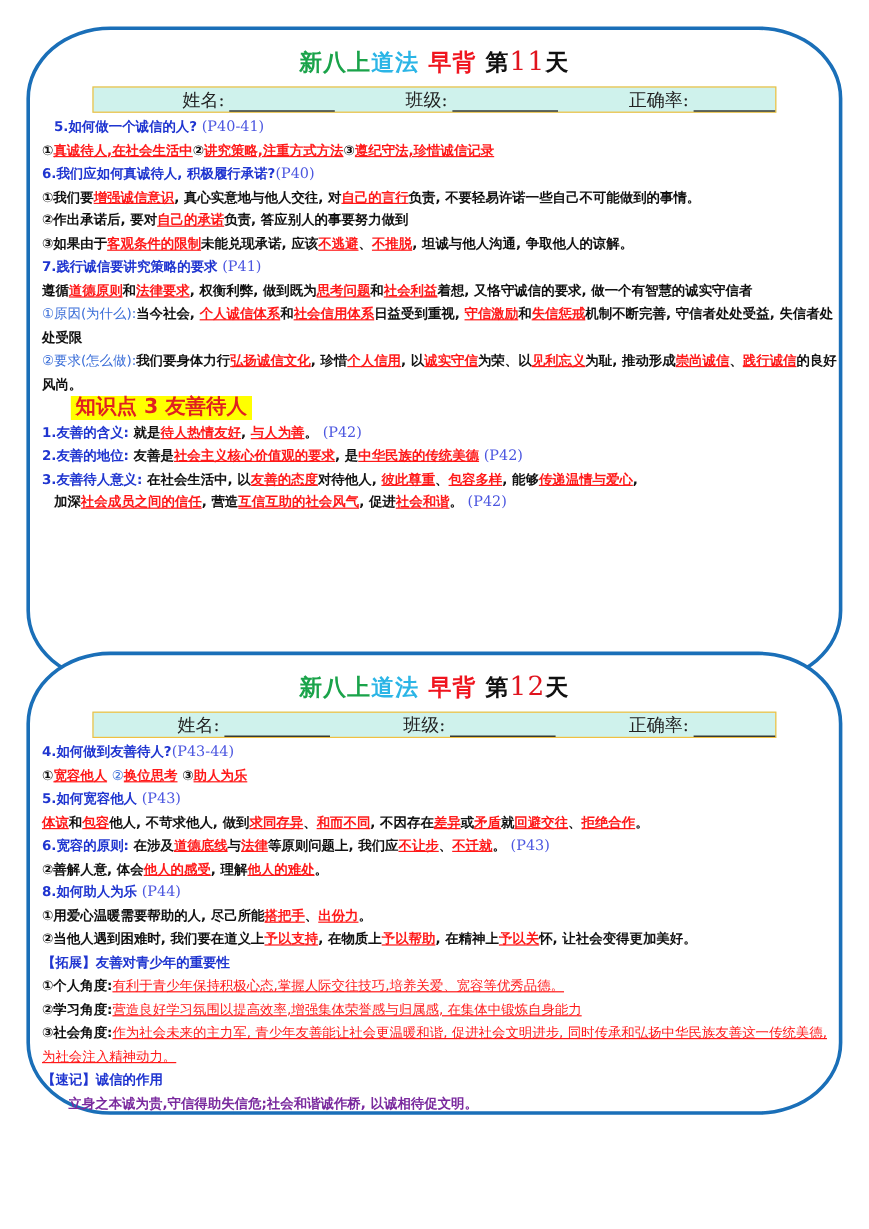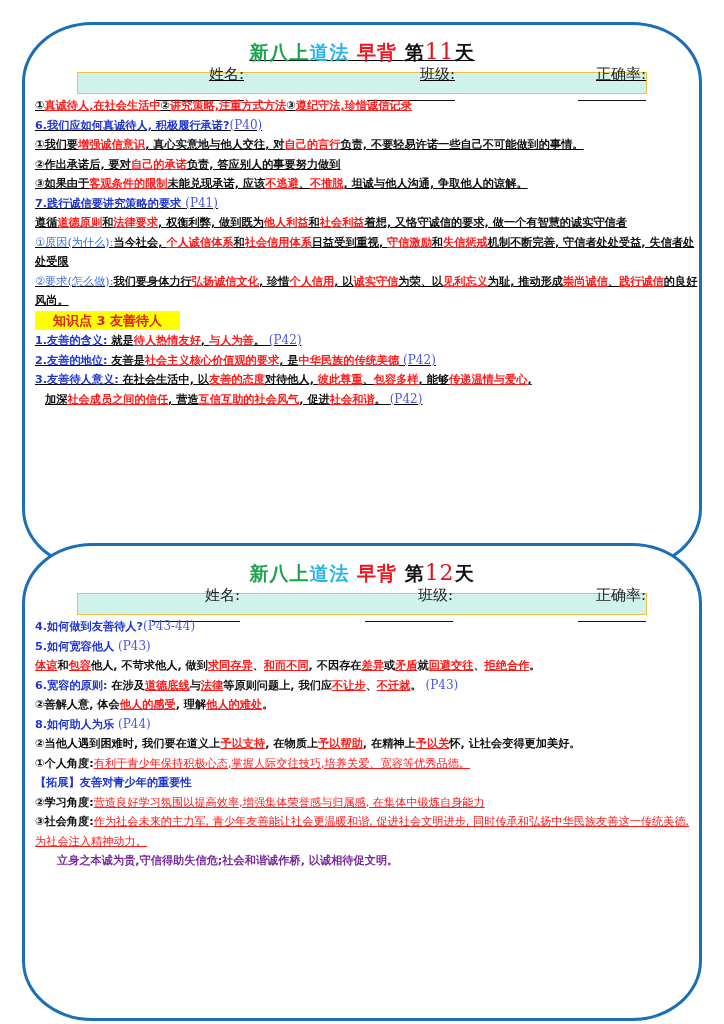--- a/index.html
+++ b/index.html
@@ -1,39 +1,39 @@
 <!DOCTYPE html>
 <html><head>
 <meta charset="utf-8">
 <style>
   html, body { margin: 0; padding: 0; background: #ffffff; }
   body { width: 724px; height: 1024px; position: relative; overflow: hidden;
          font-family: "DejaVu Sans", sans-serif; }
   .card { position: absolute; left: 22px; width: 680px; border: 3px solid #1a6fb8;
           border-radius: 70px / 60px; box-sizing: border-box; background: #fff; }
-  #card1 { top: 22px; height: 547px; text-decoration: underline; }
-  #card2 { top: 543px; height: 478px; }
+  #card1 { top: 22px; height: 547px; }
+  #card2 { top: 543px; height: 386px; }
   .title { text-align: center; font-size: 19px; font-weight: bold; margin-top: 14px; height: 26px;
            letter-spacing: 1px; }
   .t-green { color: #1aa34a; }
   .t-cyan { color: #2bb5e6; }
   .t-red { color: #f0141e; }
   .t-black { color: #111; }
   .t-num { color: #e0141e; font-family: "DejaVu Serif", serif; font-weight: normal; font-size: 22px; }
   .namebar { margin: 7px auto 0 auto; width: 570px; height: 22px; background: #cff2ec;
              border: 1.5px solid #f0c040; display: flex; align-items: center; justify-content: space-between;
              padding: 0 0 0 74px; box-sizing: border-box; font-family: "DejaVu Serif", serif; font-size: 15px; color: #222; }
   #card2 .namebar { width: 570px; padding-left: 70px; }
-  .field { display: flex; align-items: flex-end; flex-direction: column; }
+  .field { display: flex; align-items: flex-end; }
   .blank { display: inline-block; border-bottom: 1.5px solid #111; height: 16px; margin-left: 4px; }
   .content { padding: 2px 0 0 10px; font-size: 11.2px; line-height: 19.5px; color: #111; font-weight: bold; }
   .q { color: #1f35d0; }
   .pg { color: #4b56e0; font-weight: normal; font-family: "DejaVu Serif", serif; font-size: 12px; }
   .u { color: #ff1a1a; text-decoration: underline; text-decoration-color: #ff1a1a; font-weight: bold; }
-  .kp { display: inline-block; background: #ffff00; color: #e02020; font-weight: bold; padding: 0 18px; font-size: 13px; }
+  .kp { display: inline-block; background: #ffff00; color: #e02020; font-weight: bold; padding: 0 4px; font-size: 17px; margin-left: 24px; }
   .lbl-blue { color: #3a6ed8; font-weight: normal; }
   .purple { color: #7a2a9e; font-weight: bold; padding-left: 22px; }
   .line { white-space: nowrap; }
   .wrap { white-space: normal; }
   .indent { padding-left: 10px; }
 </style>
 </head>
 <body>
 
 <div class="card" id="card1">
@@ -50,27 +50,28 @@
     <span class="field">
         <span>班级:</span>
         <span class="blank" style="width:88px"></span>
       </span>
     <span class="field">
         <span>正确率:</span>
         <span class="blank" style="width:68px"></span>
       </span>
   </div>
   <div class="content">
+    <div class="line indent"><span class="q">5.如何做一个诚信的人?</span> <span class="pg">(P40-41)</span></div>
     <div class="line"><span>①</span><span class="u">真诚待人,在社会生活中</span><span>②</span><span class="u">讲究策略,注重方式方法</span><span>③</span><span class="u">遵纪守法,珍惜诚信记录</span></div>
     <div class="line"><span class="q">6.我们应如何真诚待人, 积极履行承诺?</span><span class="pg">(P40)</span></div>
     <div class="wrap"><span>①我们要</span><span class="u">增强诚信意识</span><span>, 真心实意地与他人交往, 对</span><span class="u">自己的言行</span><span>负责, 不要轻易许诺一些自己不可能做到的事情。</span></div>
     <div class="line"><span>②作出承诺后, 要对</span><span class="u">自己的承诺</span><span>负责, 答应别人的事要努力做到</span></div>
     <div class="line"><span>③如果由于</span><span class="u">客观条件的限制</span><span>未能兑现承诺, 应该</span><span class="u">不逃避</span><span>、</span><span class="u">不推脱</span><span>, 坦诚与他人沟通, 争取他人的谅解。</span></div>
     <div class="line"><span class="q">7.践行诚信要讲究策略的要求</span> <span class="pg">(P41)</span></div>
-    <div class="wrap"><span>遵循</span><span class="u">道德原则</span><span>和</span><span class="u">法律要求</span><span>, 权衡利弊, 做到既为</span><span class="u">他人利益</span><span>和</span><span class="u">社会利益</span><span>着想, 又恪守诚信的要求, 做一个有智慧的诚实守信者</span></div>
+    <div class="wrap"><span>遵循</span><span class="u">道德原则</span><span>和</span><span class="u">法律要求</span><span>, 权衡利弊, 做到既为</span><span class="u">思考问题</span><span>和</span><span class="u">社会利益</span><span>着想, 又恪守诚信的要求, 做一个有智慧的诚实守信者</span></div>
     <div class="wrap"><span class="lbl-blue">①原因(为什么):</span><span>当今社会, </span><span class="u">个人诚信体系</span><span>和</span><span class="u">社会信用体系</span><span>日益受到重视, </span><span class="u">守信激励</span><span>和</span><span class="u">失信惩戒</span><span>机制不断完善, 守信者处处受益, 失信者处处受限</span></div>
     <div class="wrap"><span class="lbl-blue">②要求(怎么做):</span><span>我们要身体力行</span><span class="u">弘扬诚信文化</span><span>, 珍惜</span><span class="u">个人信用</span><span>, 以</span><span class="u">诚实守信</span><span>为荣、以</span><span class="u">见利忘义</span><span>为耻, 推动形成</span><span class="u">崇尚诚信</span><span>、</span><span class="u">践行诚信</span><span>的良好风尚。</span></div>
     <div class="line"><span class="kp">知识点 3 友善待人</span></div>
     <div class="line"><span class="q">1.友善的含义:</span><span> 就是</span><span class="u">待人热情友好</span><span>, </span><span class="u">与人为善</span><span>。</span> <span class="pg">(P42)</span></div>
     <div class="line"><span class="q">2.友善的地位:</span><span> 友善是</span><span class="u">社会主义核心价值观的要求</span><span>, 是</span><span class="u">中华民族的传统美德</span> <span class="pg">(P42)</span></div>
     <div class="wrap"><span class="q">3.友善待人意义:</span><span> 在社会生活中, 以</span><span class="u">友善的态度</span><span>对待他人, </span><span class="u">彼此尊重</span><span>、</span><span class="u">包容多样</span><span>, 能够</span><span class="u">传递温情与爱心</span><span>,</span><br><span style="padding-left:10px">加深</span><span class="u">社会成员之间的信任</span><span>, 营造</span><span class="u">互信互助的社会风气</span><span>, 促进</span><span class="u">社会和谐</span><span>。</span> <span class="pg">(P42)</span></div>
   </div>
 </div>
 
 <div class="card" id="card2">
@@ -88,25 +89,28 @@
         <span>班级:</span>
         <span class="blank" style="width:88px"></span>
       </span>
     <span class="field">
         <span>正确率:</span>
         <span class="blank" style="width:68px"></span>
       </span>
   </div>
   <div class="content">
     <div class="line"><span class="q">4.如何做到友善待人?</span><span class="pg">(P43-44)</span></div>
+    <div class="line"><span>①</span><span class="u">宽容他人</span> <span class="lbl-blue">②</span><span class="u">换位思考</span> <span>③</span><span class="u">助人为乐</span></div>
     <div class="line"><span class="q">5.如何宽容他人</span> <span class="pg">(P43)</span></div>
     <div class="line"><span class="u">体谅</span><span>和</span><span class="u">包容</span><span>他人, 不苛求他人, 做到</span><span class="u">求同存异</span><span>、</span><span class="u">和而不同</span><span>, 不因存在</span><span class="u">差异</span><span>或</span><span class="u">矛盾</span><span>就</span><span class="u">回避交往</span><span>、</span><span class="u">拒绝合作</span><span>。</span></div>
     <div class="line"><span class="q">6.宽容的原则:</span><span> 在涉及</span><span class="u">道德底线</span><span>与</span><span class="u">法律</span><span>等原则问题上, 我们应</span><span class="u">不让步</span><span>、</span><span class="u">不迁就</span><span>。</span> <span class="pg">(P43)</span></div>
     <div class="line"><span>②善解人意, 体会</span><span class="u">他人的感受</span><span>, 理解</span><span class="u">他人的难处</span><span>。</span></div>
     <div class="line"><span class="q">8.如何助人为乐</span> <span class="pg">(P44)</span></div>
+    <div class="line"><span>①用爱心温暖需要帮助的人, 尽己所能</span><span class="u">搭把手</span><span>、</span><span class="u">出份力</span><span>。</span></div>
     <div class="wrap"><span>②当他人遇到困难时, 我们要在道义上</span><span class="u">予以支持</span><span>, 在物质上</span><span class="u">予以帮助</span><span>, 在精神上</span><span class="u">予以关</span><span>怀, 让社会变得更加美好。</span></div>
+    <div class="line"><span class="q">【拓展】友善对青少年的重要性</span></div>
     <div class="line"><span>①个人角度:</span><span class="u" style="font-weight:normal">有利于青少年保持积极心态,掌握人际交往技巧,培养关爱、宽容等优秀品德。</span></div>
-    <div class="line"><span class="q">【拓展】友善对青少年的重要性</span></div>
     <div class="line"><span>②学习角度:</span><span class="u" style="font-weight:normal">营造良好学习氛围以提高效率,增强集体荣誉感与归属感, 在集体中锻炼自身能力</span></div>
     <div class="wrap"><span>③社会角度:</span><span class="u" style="font-weight:normal">作为社会未来的主力军, 青少年友善能让社会更温暖和谐, 促进社会文明进步, 同时传承和弘扬中华民族友善这一传统美德,为社会注入精神动力。</span></div>
+    <div class="line"><span class="q">【速记】诚信的作用</span></div>
     <div class="line purple">立身之本诚为贵,守信得助失信危;社会和谐诚作桥, 以诚相待促文明。</div>
   </div>
 </div>
 
 </body></html>

